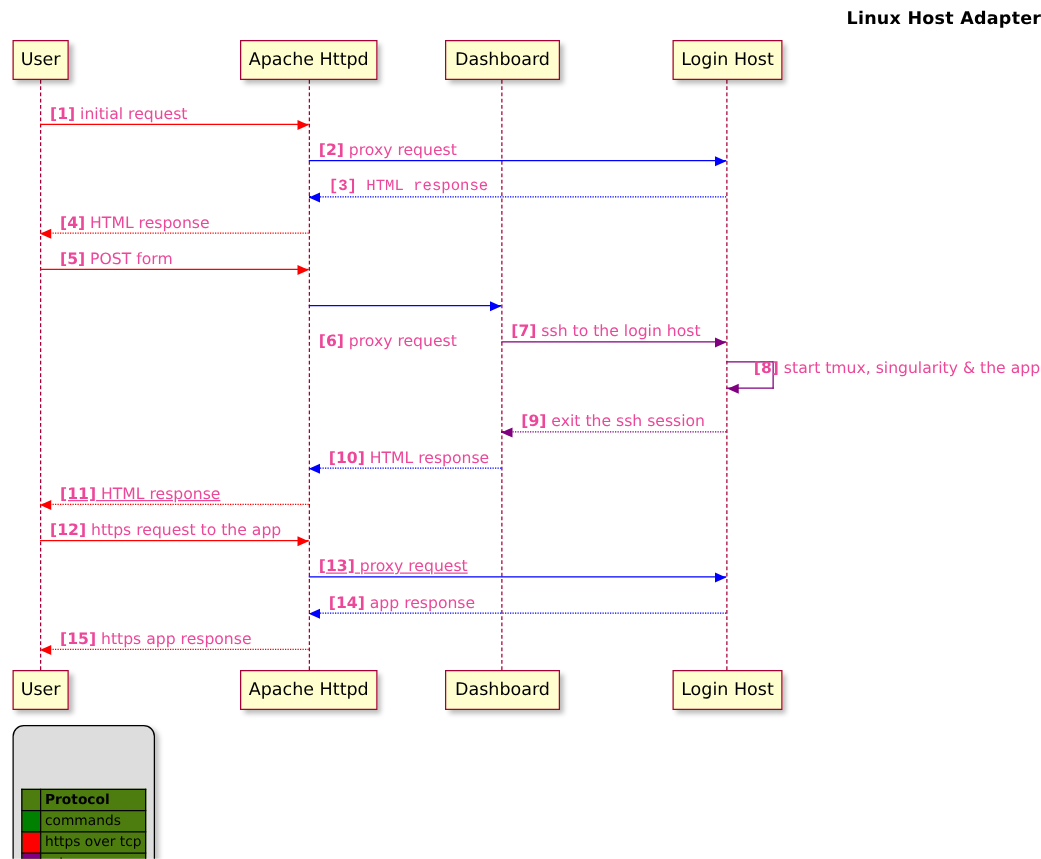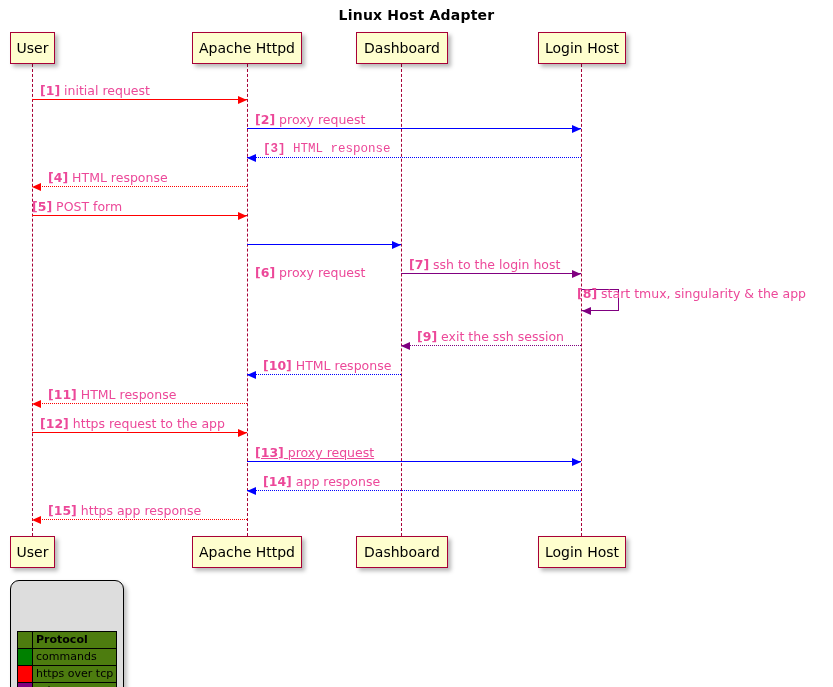--- a/index.html
+++ b/index.html
@@ -18,21 +18,21 @@
     position: absolute;
     left: 0; top: 0;
     width: 833px;
     height: 687px;
   }
   .title {
     position: absolute;
     top: 7px;
     left: 0;
     width: 833px;
-    text-align: center;
+    text-align: right;
     font-size: 14px;
     font-weight: bold;
     color: #000000;
     letter-spacing: 0.2px;
   }
   
   .participant {
     position: absolute;
     box-sizing: border-box;
     background: #FEFECE;
@@ -143,39 +143,39 @@
       <div class="arrowhead right" style="top: 124.5px; left: 572px; border-left-color: rgb(0, 0, 255);"></div>
       <div class="msg-label" style="left: 255px; top: 114px;"><b>[2]</b><span> proxy request</span></div>
       <div class="msg-line dotted" style="left: 247px; top: 157px; width: 334px; border-top-color: rgb(0, 0, 255);"></div>
       <div class="arrowhead left" style="top: 153.5px; left: 247px; border-right-color: rgb(0, 0, 255);"></div>
       <div class="msg-label" style="left: 263px; top: 143px; font-family: Liberation Mono, monospace;"><b>[3]</b><span> HTML response</span></div>
       <div class="msg-line dotted" style="left: 32px; top: 186px; width: 215px; border-top-color: rgb(255, 0, 0);"></div>
       <div class="arrowhead left" style="top: 182.5px; left: 32px; border-right-color: rgb(255, 0, 0);"></div>
       <div class="msg-label" style="left: 48px; top: 172px;"><b>[4]</b><span> HTML response</span></div>
       <div class="msg-line" style="left: 32px; top: 215px; width: 215px; border-top-color: rgb(255, 0, 0);"></div>
       <div class="arrowhead right" style="top: 211.5px; left: 238px; border-left-color: rgb(255, 0, 0);"></div>
-      <div class="msg-label" style="left: 32px; top: 201px;"><b>[5]</b><span> POST form</span></div>
+      <div class="msg-label" style="left: 48px; top: 201px;"><b>[5]</b><span> POST form</span></div>
       <div class="msg-line" style="left: 247px; top: 244px; width: 154px; border-top-color: rgb(0, 0, 255);"></div>
       <div class="arrowhead right" style="top: 240.5px; left: 392px; border-left-color: rgb(0, 0, 255);"></div>
       <div class="msg-label" style="left: 255px; top: 230px; margin-top: 37px;"><b>[6]</b><span> proxy request</span></div>
       <div class="msg-line" style="left: 401px; top: 273px; width: 180px; border-top-color: rgb(128, 0, 128);"></div>
       <div class="arrowhead right" style="top: 269.5px; left: 572px; border-left-color: rgb(128, 0, 128);"></div>
       <div class="msg-label" style="left: 409px; top: 259px;"><b>[7]</b><span> ssh to the login host</span></div>
       <div class="self-box" style="left: 581px; top: 289px; width: 38px; height: 22px; border-color: rgb(128, 0, 128);"></div>
       <div class="arrowhead left" style="left: 582px; top: 306.5px; border-right-color: rgb(128, 0, 128);"></div>
-      <div class="msg-label" style="left: 577px; top: 288px; text-align: right;"><b>[8]</b><span> start tmux, singularity &amp; the app</span></div>
+      <div class="msg-label" style="left: 603px; top: 288px; text-align: right;"><b>[8]</b><span> start tmux, singularity &amp; the app</span></div>
       <div class="msg-line dotted" style="left: 401px; top: 345px; width: 180px; border-top-color: rgb(128, 0, 128);"></div>
       <div class="arrowhead left" style="top: 341.5px; left: 401px; border-right-color: rgb(128, 0, 128);"></div>
       <div class="msg-label" style="left: 417px; top: 331px;"><b>[9]</b><span> exit the ssh session</span></div>
       <div class="msg-line dotted" style="left: 247px; top: 374px; width: 154px; border-top-color: rgb(0, 0, 255);"></div>
       <div class="arrowhead left" style="top: 370.5px; left: 247px; border-right-color: rgb(0, 0, 255);"></div>
       <div class="msg-label" style="left: 263px; top: 360px;"><b>[10]</b><span> HTML response</span></div>
       <div class="msg-line dotted" style="left: 32px; top: 403px; width: 215px; border-top-color: rgb(255, 0, 0);"></div>
       <div class="arrowhead left" style="top: 399.5px; left: 32px; border-right-color: rgb(255, 0, 0);"></div>
-      <div class="msg-label" style="left: 48px; top: 389px;"><b>[11]</b><span> HTML response</span></div>
+      <div class="msg-label" style="left: 48px; top: 389px; text-decoration: underline;"><b>[11]</b><span> HTML response</span></div>
       <div class="msg-line" style="left: 32px; top: 432px; width: 215px; border-top-color: rgb(255, 0, 0);"></div>
       <div class="arrowhead right" style="top: 428.5px; left: 238px; border-left-color: rgb(255, 0, 0);"></div>
       <div class="msg-label" style="left: 40px; top: 418px;"><b>[12]</b><span> https request to the app</span></div>
       <div class="msg-line" style="left: 247px; top: 461px; width: 334px; border-top-color: rgb(0, 0, 255);"></div>
       <div class="arrowhead right" style="top: 457.5px; left: 572px; border-left-color: rgb(0, 0, 255);"></div>
       <div class="msg-label" style="left: 255px; top: 447px; text-decoration: underline;"><b>[13]</b><span> proxy request</span></div>
       <div class="msg-line dotted" style="left: 247px; top: 490px; width: 334px; border-top-color: rgb(0, 0, 255);"></div>
       <div class="arrowhead left" style="top: 486.5px; left: 247px; border-right-color: rgb(0, 0, 255);"></div>
       <div class="msg-label" style="left: 263px; top: 476px;"><b>[14]</b><span> app response</span></div>
       <div class="msg-line dotted" style="left: 32px; top: 519px; width: 215px; border-top-color: rgb(255, 0, 0);"></div>

